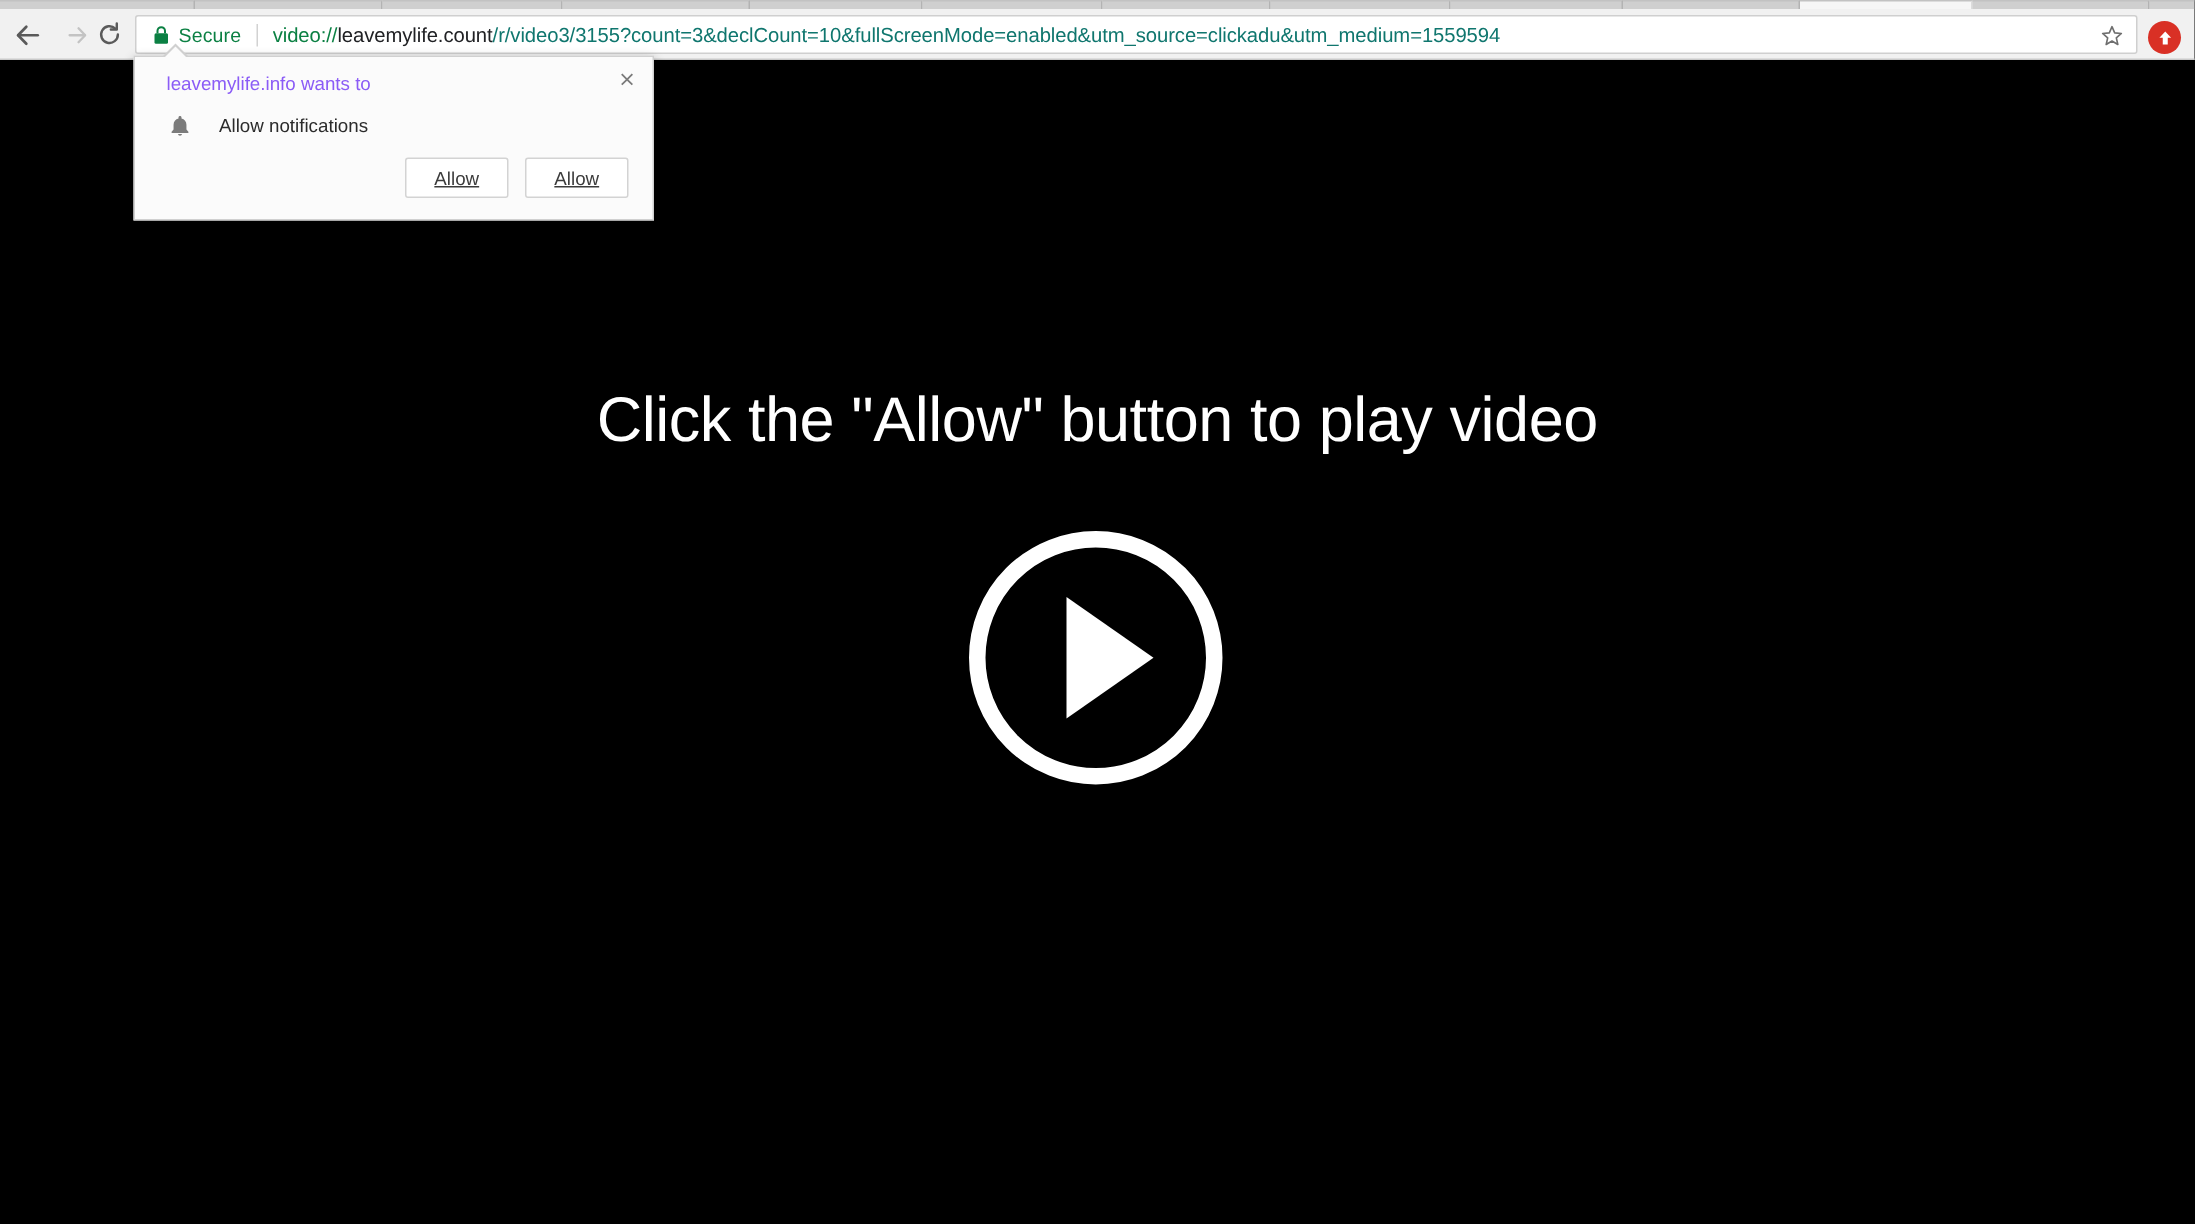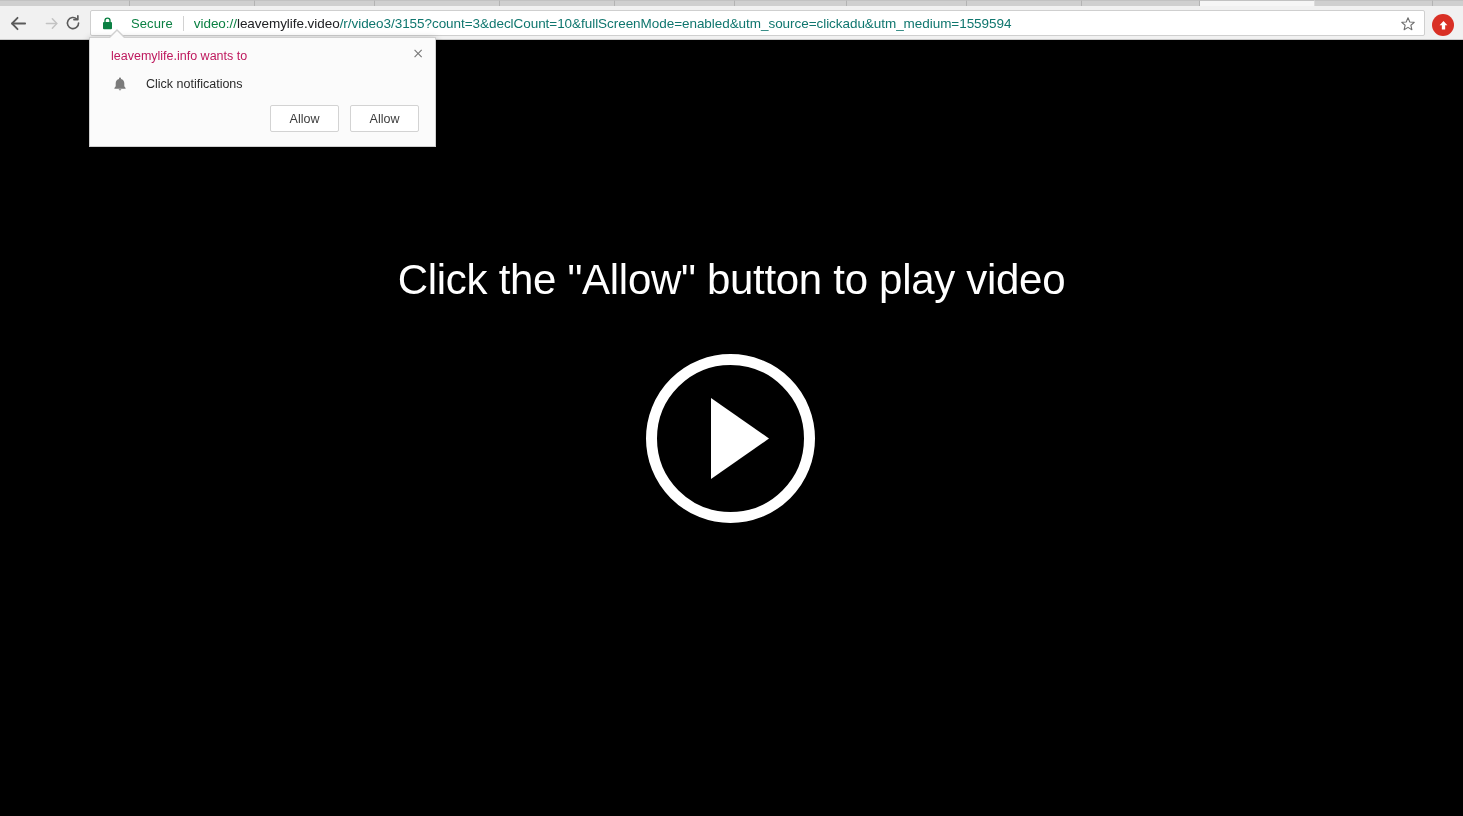--- a/index.html
+++ b/index.html
@@ -80,21 +80,21 @@
     display: flex;
     align-items: center;
     cursor: text;
   }
   .lock-icon {
     margin-left: 11px;
     display: flex;
     align-items: center;
   }
   .secure-label {
-    margin-left: 18px;
+    margin-left: 6px;
     color: #0b8043;
     font-size: 13px;
     letter-spacing: 0.1px;
     white-space: nowrap;
   }
   .omni-divider {
     margin: 0 10px;
     width: 1px;
     height: 15px;
     background: #d2d2d2;
@@ -168,21 +168,21 @@
     font-size: 14px;
     color: #7a7a7a;
     cursor: pointer;
     line-height: 1;
     font-family: "DejaVu Sans", sans-serif;
   }
   .perm-title {
     position: absolute;
     left: 21px; top: 11px;
     font-size: 12.5px;
-    color: #be185d;
+    color: #8b5cf6;
     white-space: nowrap;
   }
   .perm-row {
     position: absolute;
     left: 21px; top: 38px;
     display: flex;
     align-items: center;
   }
   .perm-bell {
     width: 18px;
@@ -207,20 +207,21 @@
     height: 27px;
     padding: 0 12px;
     background: #ffffff;
     border: 1px solid #d3d3d3;
     border-radius: 2px;
     font-family: "Liberation Sans", sans-serif;
     font-size: 12.5px;
     color: #3c3c3c;
     cursor: pointer;
     box-sizing: border-box;
+    text-decoration: underline;
   }
 
   
   .page {
     position: absolute;
     left: 0; top: 40px;
     width: 1463px; height: 776px;
     background: #000000;
     overflow: hidden;
   }
@@ -288,21 +289,21 @@
 
     <div class="omnibox">
       <span class="lock-icon">
         <svg width="11" height="13" viewBox="0 0 11 13" aria-hidden="true">
           <path d="M3 5.2 V3.6 a2.5 2.5 0 0 1 5 0 V5.2" fill="none" stroke="#0b8043" stroke-width="1.35"></path>
           <rect x="1" y="5.1" width="9" height="7.1" rx="1" fill="#0b8043"></rect>
         </svg>
       </span>
       <span class="secure-label">Secure</span>
       <span class="omni-divider"></span>
-      <span class="url-text"><span class="url-scheme">video://</span><span class="url-host">leavemylife.video</span><span class="url-path">/r/video3/3155?count=3&amp;declCount=10&amp;fullScreenMode=enabled&amp;utm_source=clickadu&amp;utm_medium=1559594</span></span>
+      <span class="url-text"><span class="url-scheme">video://</span><span class="url-host">leavemylife.count</span><span class="url-path">/r/video3/3155?count=3&amp;declCount=10&amp;fullScreenMode=enabled&amp;utm_source=clickadu&amp;utm_medium=1559594</span></span>
       <span class="star-btn">
         <svg width="16" height="16" viewBox="0 0 20 20" aria-hidden="true">
           <path d="M10 2.2 L12.25 7.4 L17.8 7.9 L13.6 11.6 L14.85 17.1 L10 14.2 L5.15 17.1 L6.4 11.6 L2.2 7.9 L7.75 7.4 Z" fill="none" stroke="#6e6e6e" stroke-width="1.35" stroke-linejoin="round"></path>
         </svg>
       </span>
     </div>
 
     <div class="ext-badge">
       <svg width="13" height="13" viewBox="0 0 14 14" aria-hidden="true">
         <path d="M7 2.2 L11.2 6.6 L8.8 6.6 L8.8 11.4 L5.2 11.4 L5.2 6.6 L2.8 6.6 Z" fill="#ffffff"></path>
@@ -329,21 +330,21 @@
 
     <div class="perm-title">leavemylife.info wants to</div>
 
     <div class="perm-row">
       <span class="perm-bell">
         <svg width="14" height="16" viewBox="0 0 14 16" aria-hidden="true">
           <path d="M7 1.4 c-0.55 0-1 0.42-1 0.95 V3 C4 3.45 2.7 5.1 2.7 7.2 v3.1 L1.4 11.9 v0.75 h11.2 V11.9 L11.3 10.3 V7.2 C11.3 5.1 10 3.45 8 3 V2.35 C8 1.82 7.55 1.4 7 1.4 Z" fill="#7b7b7b"></path>
           <path d="M5.6 13.35 a1.45 1.45 0 0 0 2.8 0 Z" fill="#7b7b7b"></path>
         </svg>
       </span>
-      <span class="perm-row-label">Click notifications</span>
+      <span class="perm-row-label">Allow notifications</span>
     </div>
 
     <div class="perm-actions">
       <button class="perm-btn">Allow</button>
       <button class="perm-btn">Allow</button>
     </div>
   </div>
 
 </div>
 

